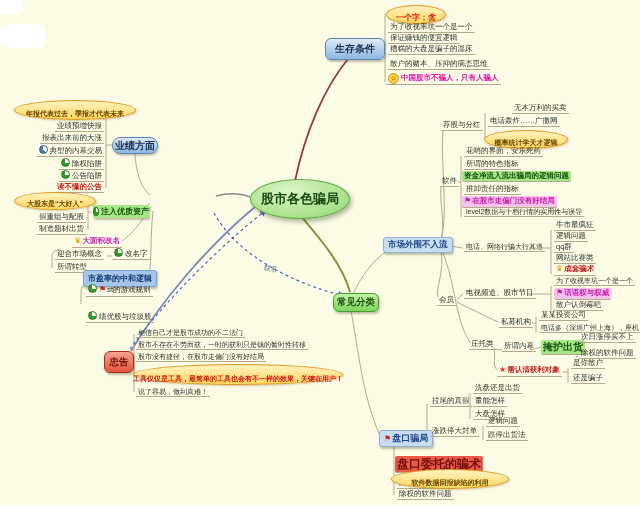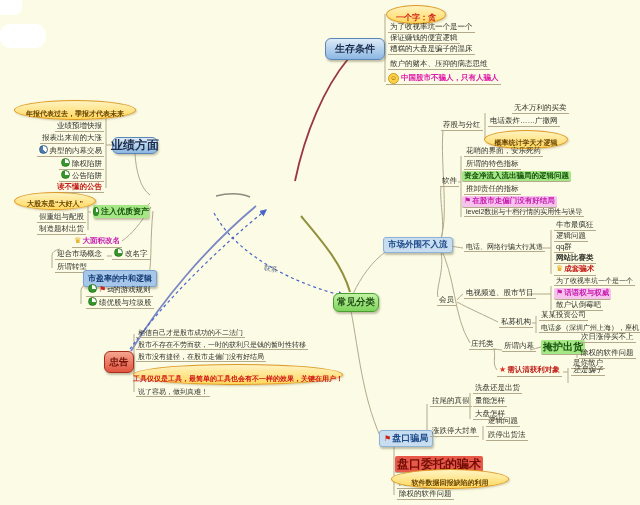--- a/index.html
+++ b/index.html
@@ -98,32 +98,35 @@
       <path d="M394,446 L394,495"></path>
     </g>
 
     <path d="M130,349 C163,302 224,243 266,210" stroke="#4a66c8" stroke-width="1.2" stroke-dasharray="3,3" fill="none" marker-end="url(#arr)"></path>
     <path d="M214,213 C238,257 296,284 344,296" stroke="#4a66c8" stroke-width="1.2" stroke-dasharray="3,3" fill="none" marker-end="url(#arr)"></path>
   </svg>
 
   <div class="patch" style="left:0;top:0;width:22px;height:15px;border-radius:0 0 8px 0"></div>
   <div class="patch" style="left:0;top:24px;width:46px;height:24px;border-radius:10px"></div>
 
+<div class="nd box c-ellipse" style="left: 250px; top: 179px; width: 98px; height: 38px;">
+      <span>股市各色骗局</span>
+    </div>
     <div class="nd box nblue" style="left: 325px; top: 38px; width: 58px; height: 20px; font-size: 10px;">
       <span>生存条件</span>
     </div>
     <div class="nd callout cred" style="left: 386px; top: 5px; width: 52px; height: 17px; font-size: 8px;">
       <span>一个字：贪</span>
     </div>
     <div class="nd leaf u" style="left: 388px; top: 22px;"><span>为了收视率坑一个是一个</span></div>
     <div class="nd leaf u" style="left: 388px; top: 33px;"><span>保证赚钱的便宜逻辑</span></div>
     <div class="nd leaf u" style="left: 388px; top: 44px;"><span>糟糕的大盘是骗子的温床</span></div>
     <div class="nd leaf u" style="left: 388px; top: 59px;"><span>散户的赌本、压抑的病态思维</span></div>
     <div class="nd leaf u pinktxt" style="left: 386px; top: 73px;"><span class="smile">☺</span><span>中国股市不骗人，只有人骗人</span></div>
-    <div class="nd box nblue" style="left: 112px; top: 137px; width: 44px; height: 15px; font-size: 12px;">
+    <div class="nd box nblue" style="left: 112px; top: 137px; width: 44px; height: 15px; font-size: 10px; border-radius: 8px;">
       <span>业绩方面</span>
     </div>
     <div class="nd callout" style="left: 14px; top: 100px; width: 114px; height: 18px; font-size: 7px;">
       <span>年报代表过去，季报才代表未来</span>
     </div>
     <div class="nd leaf u" style="right: 536px; top: 121px;"><span>业绩预增快报</span></div>
     <div class="nd leaf u" style="right: 536px; top: 133px;"><span>报表出来前的大涨</span></div>
     <div class="nd leaf u" style="right: 536px; top: 145px;"><span class="pie blue"></span><span>典型的内幕交易</span></div>
     <div class="nd leaf u" style="right: 536px; top: 158px;"><span class="pie"></span><span>除权陷阱</span></div>
     <div class="nd leaf u" style="right: 536px; top: 170px;"><span class="pie"></span><span>公告陷阱</span></div>
@@ -138,21 +141,21 @@
     <div class="nd leaf u" style="right: 554px; top: 212px;"><span>假重组与配股</span></div>
     <div class="nd leaf u" style="right: 554px; top: 224px;"><span>制造题材出货</span></div>
     <div class="nd leaf u magtxt" style="right: 518px; top: 236px;"><span class="gi icr">♛</span><span>大面积改名</span></div>
     <div class="nd leaf u" style="left: 55px; top: 249px;"><span>迎合市场概念</span></div>
     <div class="nd leaf u" style="left: 112px; top: 248px;"><span class="pie"></span><span>改名字</span></div>
     <div class="nd leaf u" style="left: 55px; top: 262px;"><span>所谓转型</span></div>
     <div class="nd box hlb2" style="left: 83px; top: 270px; width: 64px; height: 13px; font-size: 8px;">
       <span>市盈率的中和逻辑</span>
     </div>
     <div class="nd leaf u" style="left: 86px; top: 284px;"><span class="pie"></span><span class="gi ifr">⚑</span><span>st的游戏规则</span></div>
-    <div class="nd leaf u" style="left: 86px; top: 297px;"><span class="pie"></span><span>绩优股与垃圾股</span></div>
+    <div class="nd leaf u" style="left: 86px; top: 311px;"><span class="pie"></span><span>绩优股与垃圾股</span></div>
     <div class="nd box nred" style="left: 104px; top: 351px; width: 28px; height: 20px; font-size: 9.5px;">
       <span>忠告</span>
     </div>
     <div class="nd leaf u f7" style="left: 136px; top: 328px;"><span>相信自己才是股市成功的不二法门</span></div>
     <div class="nd leaf u f7" style="left: 136px; top: 340px;"><span>股市不存在不劳而获，一时的获利只是钱的暂时性转移</span></div>
     <div class="nd leaf u f7" style="left: 136px; top: 352px;"><span>股市没有捷径，在股市走偏门没有好结局</span></div>
     <div class="nd callout cred" style="left: 133px; top: 364px; width: 202px; height: 19px; font-size: 7px;">
       <span>工具仅仅是工具，最简单的工具也会有不一样的效果，关键在用户！</span>
     </div>
     <div class="nd leaf u f7" style="left: 136px; top: 387px;"><span>说了容易，做到真难！</span></div>
@@ -172,38 +175,38 @@
     <div class="nd leaf u" style="left: 464px; top: 146px;"><span>花哨的界面，安乐死药</span></div>
     <div class="nd leaf u" style="left: 464px; top: 159px;"><span>所谓的特色指标</span></div>
     <div class="nd leaf u hlg" style="left: 462px; top: 171px; font-size: 7.5px;"><span>资金净流入流出骗局的逻辑问题</span></div>
     <div class="nd leaf u" style="left: 464px; top: 184px;"><span>推卸责任的指标</span></div>
     <div class="nd leaf u hlm magtxt" style="left: 462px; top: 196px; font-size: 7.5px;"><span class="gi ifm">⚑</span><span>在股市走偏门没有好结局</span></div>
     <div class="nd leaf u f7" style="left: 464px; top: 207px;"><span>level2数据与十档行情的实用性与误导</span></div>
     <div class="nd leaf u f7" style="left: 464px; top: 242px;"><span>电话、网络行骗大行其道</span></div>
     <div class="nd leaf u" style="left: 554px; top: 220px;"><span>牛市最疯狂</span></div>
     <div class="nd leaf u" style="left: 554px; top: 231px;"><span>逻辑问题</span></div>
     <div class="nd leaf u" style="left: 554px; top: 242px;"><span>qq群</span></div>
-    <div class="nd leaf u" style="left: 554px; top: 253px; font-weight: bold;"><span>网站比赛类</span></div>
+    <div class="nd leaf u" style="left: 554px; top: 253px;"><span>网站比赛类</span></div>
     <div class="nd leaf u redtxt" style="left: 554px; top: 264px;"><span class="gi icr">♛</span><span>成套骗术</span></div>
     <div class="nd leaf u" style="left: 437px; top: 295px;"><span>会员</span></div>
     <div class="nd leaf u" style="left: 464px; top: 288px;"><span>电视频道、股市节目</span></div>
     <div class="nd leaf u f7" style="left: 554px; top: 276px;"><span>为了收视率坑一个是一个</span></div>
     <div class="nd leaf u hlm magtxt" style="left: 554px; top: 288px; font-size: 7.5px;"><span class="gi ifm">⚑</span><span>话语权与权威</span></div>
     <div class="nd leaf u" style="left: 554px; top: 300px;"><span>散户认倒霉吧</span></div>
     <div class="nd leaf u" style="left: 499px; top: 317px;"><span>私募机构</span></div>
     <div class="nd leaf u" style="left: 539px; top: 310px;"><span>某某投资公司</span></div>
     <div class="nd leaf u f7" style="left: 539px; top: 323px;"><span>电话多（深圳广州上海），座机</span></div>
     <div class="nd leaf u" style="left: 469px; top: 339px;"><span>庄托类</span></div>
     <div class="nd leaf u" style="left: 502px; top: 341px;"><span>所谓内幕</span></div>
     <div class="nd leaf u hlg" style="left: 541px; top: 340px; font-size: 10px;"><span>掩护出货</span></div>
     <div class="nd leaf u" style="left: 579px; top: 332px;"><span>次日涨停买不上</span></div>
     <div class="nd leaf u" style="left: 579px; top: 348px;"><span>除权的软件问题</span></div>
     <div class="nd leaf u redtxt" style="left: 497px; top: 365px;"><span class="gi ist">★</span><span>需认清获利对象</span></div>
     <div class="nd leaf u" style="left: 571px; top: 358px;"><span>是你散户</span></div>
-    <div class="nd leaf u" style="left: 571px; top: 365px; font-style: italic;"><span>还是骗子</span></div>
+    <div class="nd leaf u" style="left: 571px; top: 373px;"><span>还是骗子</span></div>
     <div class="nd box hlb" style="left: 379px; top: 430px; font-size: 9px;">
       <span class="gi ifr">⚑</span>
       <span>盘口骗局</span>
     </div>
     <div class="nd leaf u" style="left: 430px; top: 396px;"><span>拉尾的真假</span></div>
     <div class="nd leaf u" style="left: 473px; top: 383px;"><span>洗盘还是出货</span></div>
     <div class="nd leaf u" style="left: 473px; top: 396px;"><span>量能怎样</span></div>
     <div class="nd leaf u" style="left: 473px; top: 409px;"><span>大盘怎样</span></div>
     <div class="nd leaf u" style="left: 430px; top: 426px;"><span>涨跌停大封单</span></div>
     <div class="nd leaf u" style="left: 486px; top: 416px;"><span>逻辑问题</span></div>

